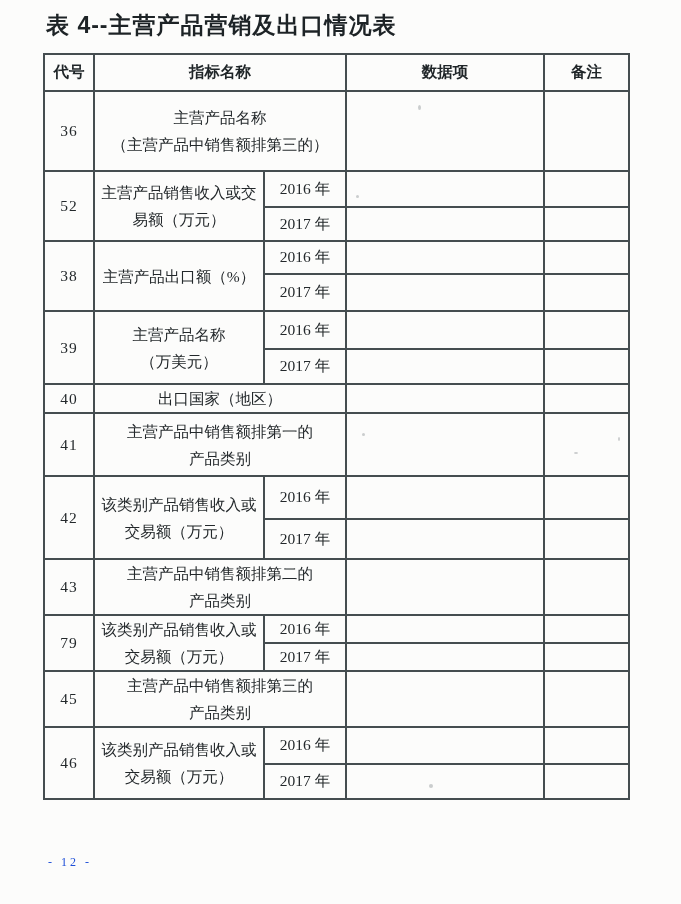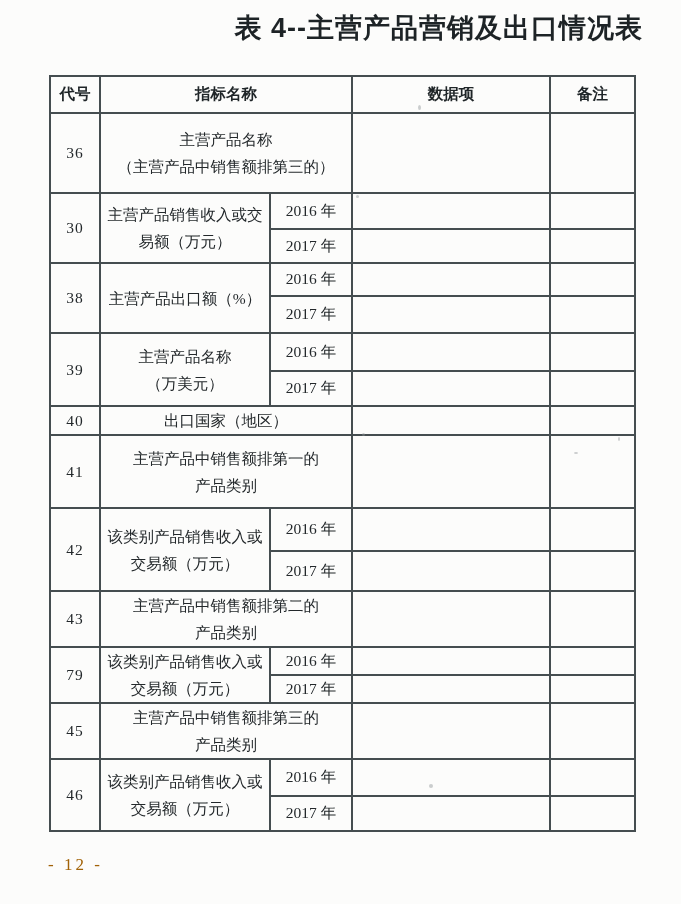--- a/index.html
+++ b/index.html
@@ -6,36 +6,35 @@
   .page{
     position:relative;
     width:681px;height:904px;
     background:#fcfcfb;
     overflow:hidden;
     font-family:"Liberation Serif","DejaVu Serif",serif;
     color:#23282b;
   }
   .doc-title{
     position:absolute;
-    left:58px;top:10px;width:585px;
-    text-align:right;
+    left:46px;top:10px;width:585px;
+    text-align:left;
     font-family:"Liberation Sans","DejaVu Sans",sans-serif;
     font-weight:bold;
-    font-size:27px;
+    font-size:23px;
     letter-spacing:1px;
     color:#1d2326;
     white-space:nowrap;
   }
   table.form{
     position:absolute;
-    left:49px;top:53px;
+    left:43px;top:53px;
     width:585px;
     border-collapse:collapse;
     table-layout:fixed;
-    margin-top:22px;
   }
   table.form td, table.form th{
     border:2px solid #454d50;
     padding:0;
     text-align:center;
     vertical-align:middle;
     font-size:15.5px;
     font-weight:normal;
     overflow:hidden;
   }
@@ -44,23 +43,23 @@
     font-weight:bold;
     font-size:15.5px;
     color:#1f2528;
   }
   td.lbl span{display:block;line-height:27px;}
   td.code{font-size:15px;letter-spacing:1px;}
   td.yr{font-size:15px;white-space:nowrap;}
   .page-number{
     position:absolute;
     left:48px;top:855px;
-    font-size:17px;
+    font-size:12px;
     letter-spacing:3px;
-    color:#a16207;
+    color:#1d4ed8;
     white-space:nowrap;
   }
   .speck{
     position:absolute;
     background:#8d9596;
     border-radius:50%;
     opacity:.45;
   }
 </style>
 </head>
@@ -91,21 +90,21 @@
       <td class="code">36</td>
       <td class="lbl" colspan="2">
         <span>主营产品名称</span>
         <span>（主营产品中销售额排第三的）</span>
       </td>
       <td></td>
       <td></td>
     </tr>
 
     <tr style="height:36px">
-      <td class="code" rowspan="2">30</td>
+      <td class="code" rowspan="2">52</td>
       <td class="lbl" rowspan="2">
         <span>主营产品销售收入或交</span>
         <span>易额（万元）</span>
       </td>
       <td class="yr">2016 年</td>
       <td></td>
       <td></td>
     </tr>
     <tr style="height:34px">
       <td class="yr">2017 年</td>
@@ -146,21 +145,21 @@
 
     <tr style="height:28px">
       <td class="code">40</td>
       <td class="lbl" colspan="2">
         <span>出口国家（地区）</span>
       </td>
       <td></td>
       <td></td>
     </tr>
 
-    <tr style="height:73px">
+    <tr style="height:63px">
       <td class="code">41</td>
       <td class="lbl" colspan="2">
         <span>主营产品中销售额排第一的</span>
         <span>产品类别</span>
       </td>
       <td></td>
       <td></td>
     </tr>
 
     <tr style="height:43px">

